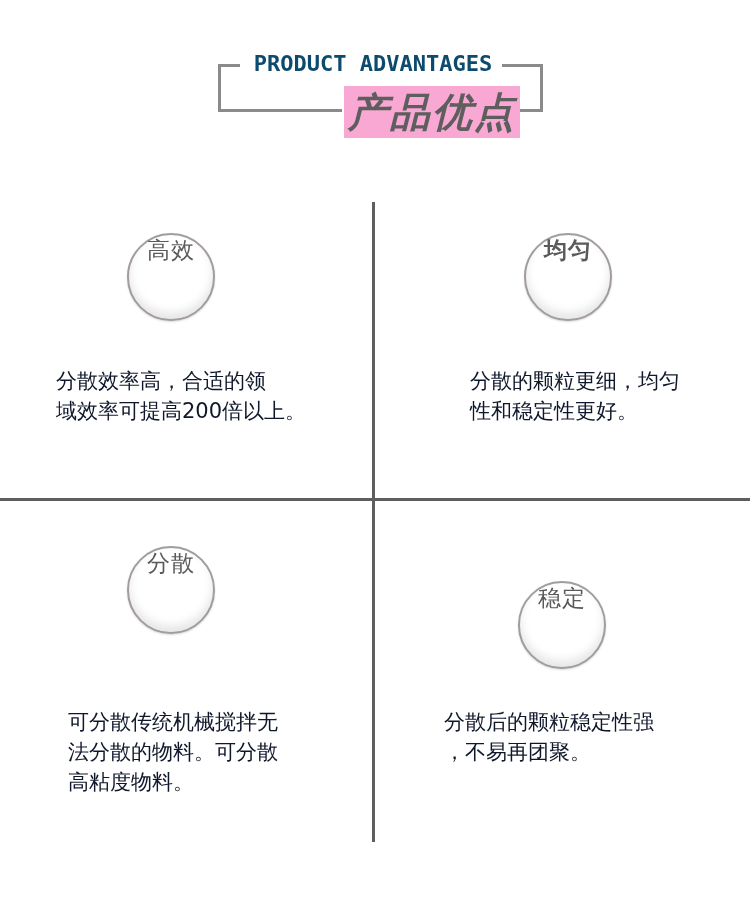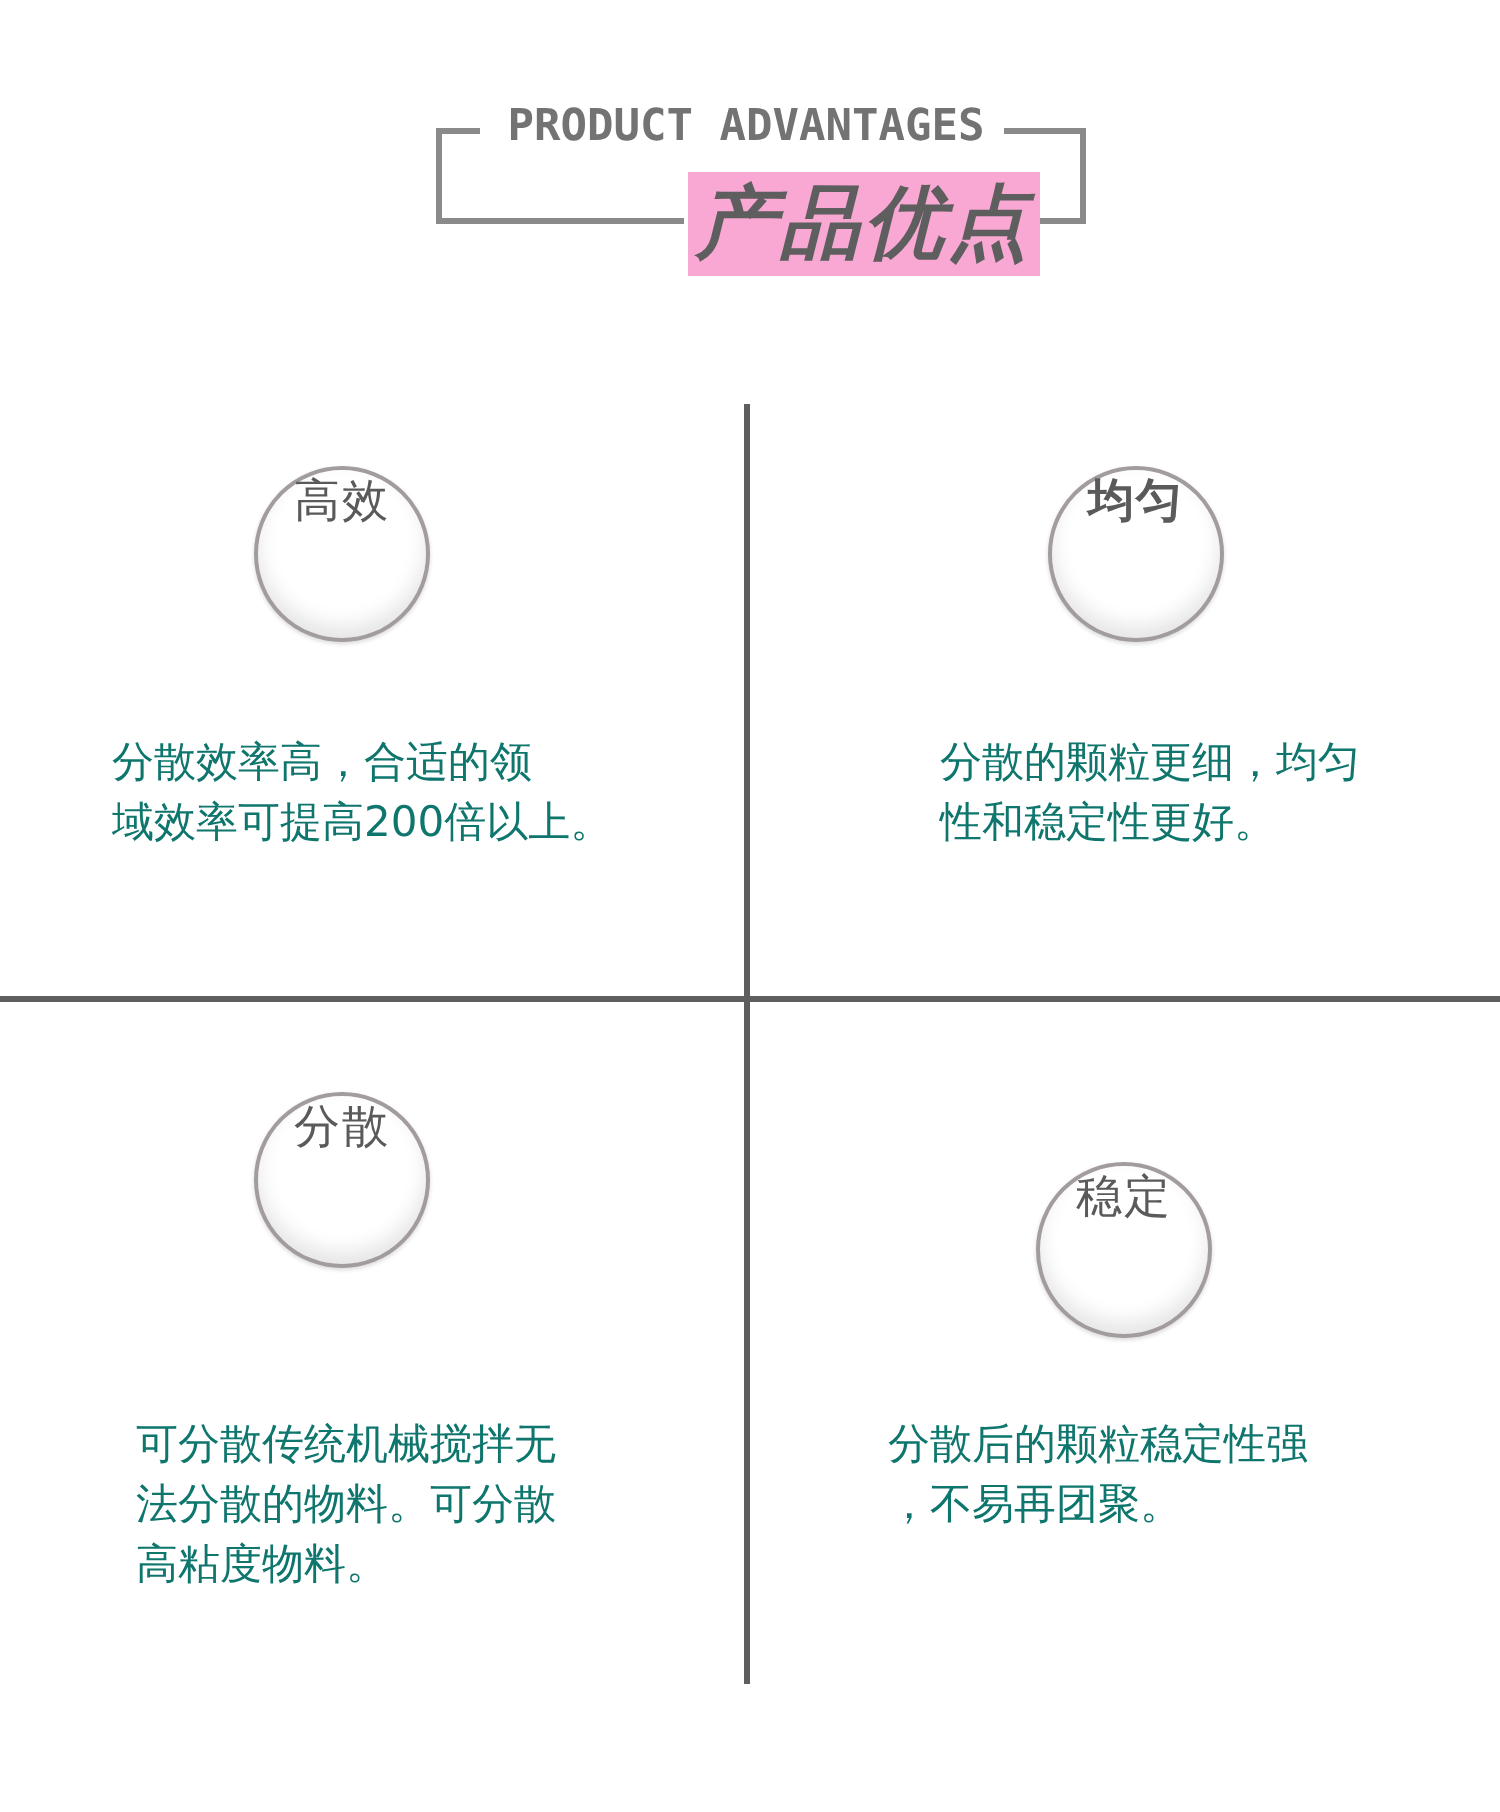--- a/index.html
+++ b/index.html
@@ -6,31 +6,31 @@
   body { width:750px; height:906px; position:relative; overflow:hidden;
          font-family: "DejaVu Sans", "Liberation Sans", sans-serif; }
   .header { position:absolute; left:0; top:0; width:750px; height:160px; }
   .bracket-left { position:absolute; left:218px; top:64px; width:124px; height:48px;
         border-left:3px solid #8a8a8a; border-top:3px solid #8a8a8a; border-bottom:3px solid #8a8a8a; box-sizing:border-box; }
   .bracket-left-top-mask { position:absolute; left:240px; top:60px; width:262px; height:10px; background:#fff; }
   .bracket-right { position:absolute; left:502px; top:64px; width:41px; height:48px;
         border-right:3px solid #8a8a8a; border-top:3px solid #8a8a8a; border-bottom:3px solid #8a8a8a; box-sizing:border-box; }
   .en-title { position:absolute; left:248px; top:50px; width:250px; text-align:center;
         font-family:"DejaVu Sans Mono","Liberation Mono",monospace; font-weight:bold; font-size:22px;
-        color:#737373; letter-spacing:0px; line-height:28px; }
+        color:#0c4a6e; letter-spacing:0px; line-height:28px; }
   .cn-title { position:absolute; left:344px; top:86px; font-size:40px; font-weight:bold; font-style:italic;
         color:#5e5e5e; letter-spacing:2px; line-height:52px; background:#f9a8d4; padding:0 4px; }
   .vline { position:absolute; left:372px; top:202px; width:3px; height:640px; background:#5e5e5e; }
   .hline { position:absolute; left:0; top:498px; width:750px; height:3px; background:#5e5e5e; }
   .circle { position:absolute; width:88px; height:88px; border-radius:50%;
         border:2px solid #a39c9c; box-sizing:border-box; background:#fff;
         box-shadow: inset 0 -6px 10px rgba(0,0,0,0.10), 0 1px 2px rgba(0,0,0,0.15);
         display:flex; align-items:flex-start; justify-content:center; }
   .circle span { font-size:23px; color:#5a5a5a; letter-spacing:1px; }
-  .desc { position:absolute; font-size:21px; color:#0f766e; line-height:30px; white-space:pre; }
+  .desc { position:absolute; font-size:21px; color:#0f172a; line-height:30px; white-space:pre; }
 </style>
 </head>
 <body>
 
 <div class="header">
   <div class="bracket-left"></div>
   <div class="bracket-right"></div>
   <div class="bracket-left-top-mask"></div>
   <div class="en-title">PRODUCT ADVANTAGES</div>
   <div class="cn-title">产品优点</div>

